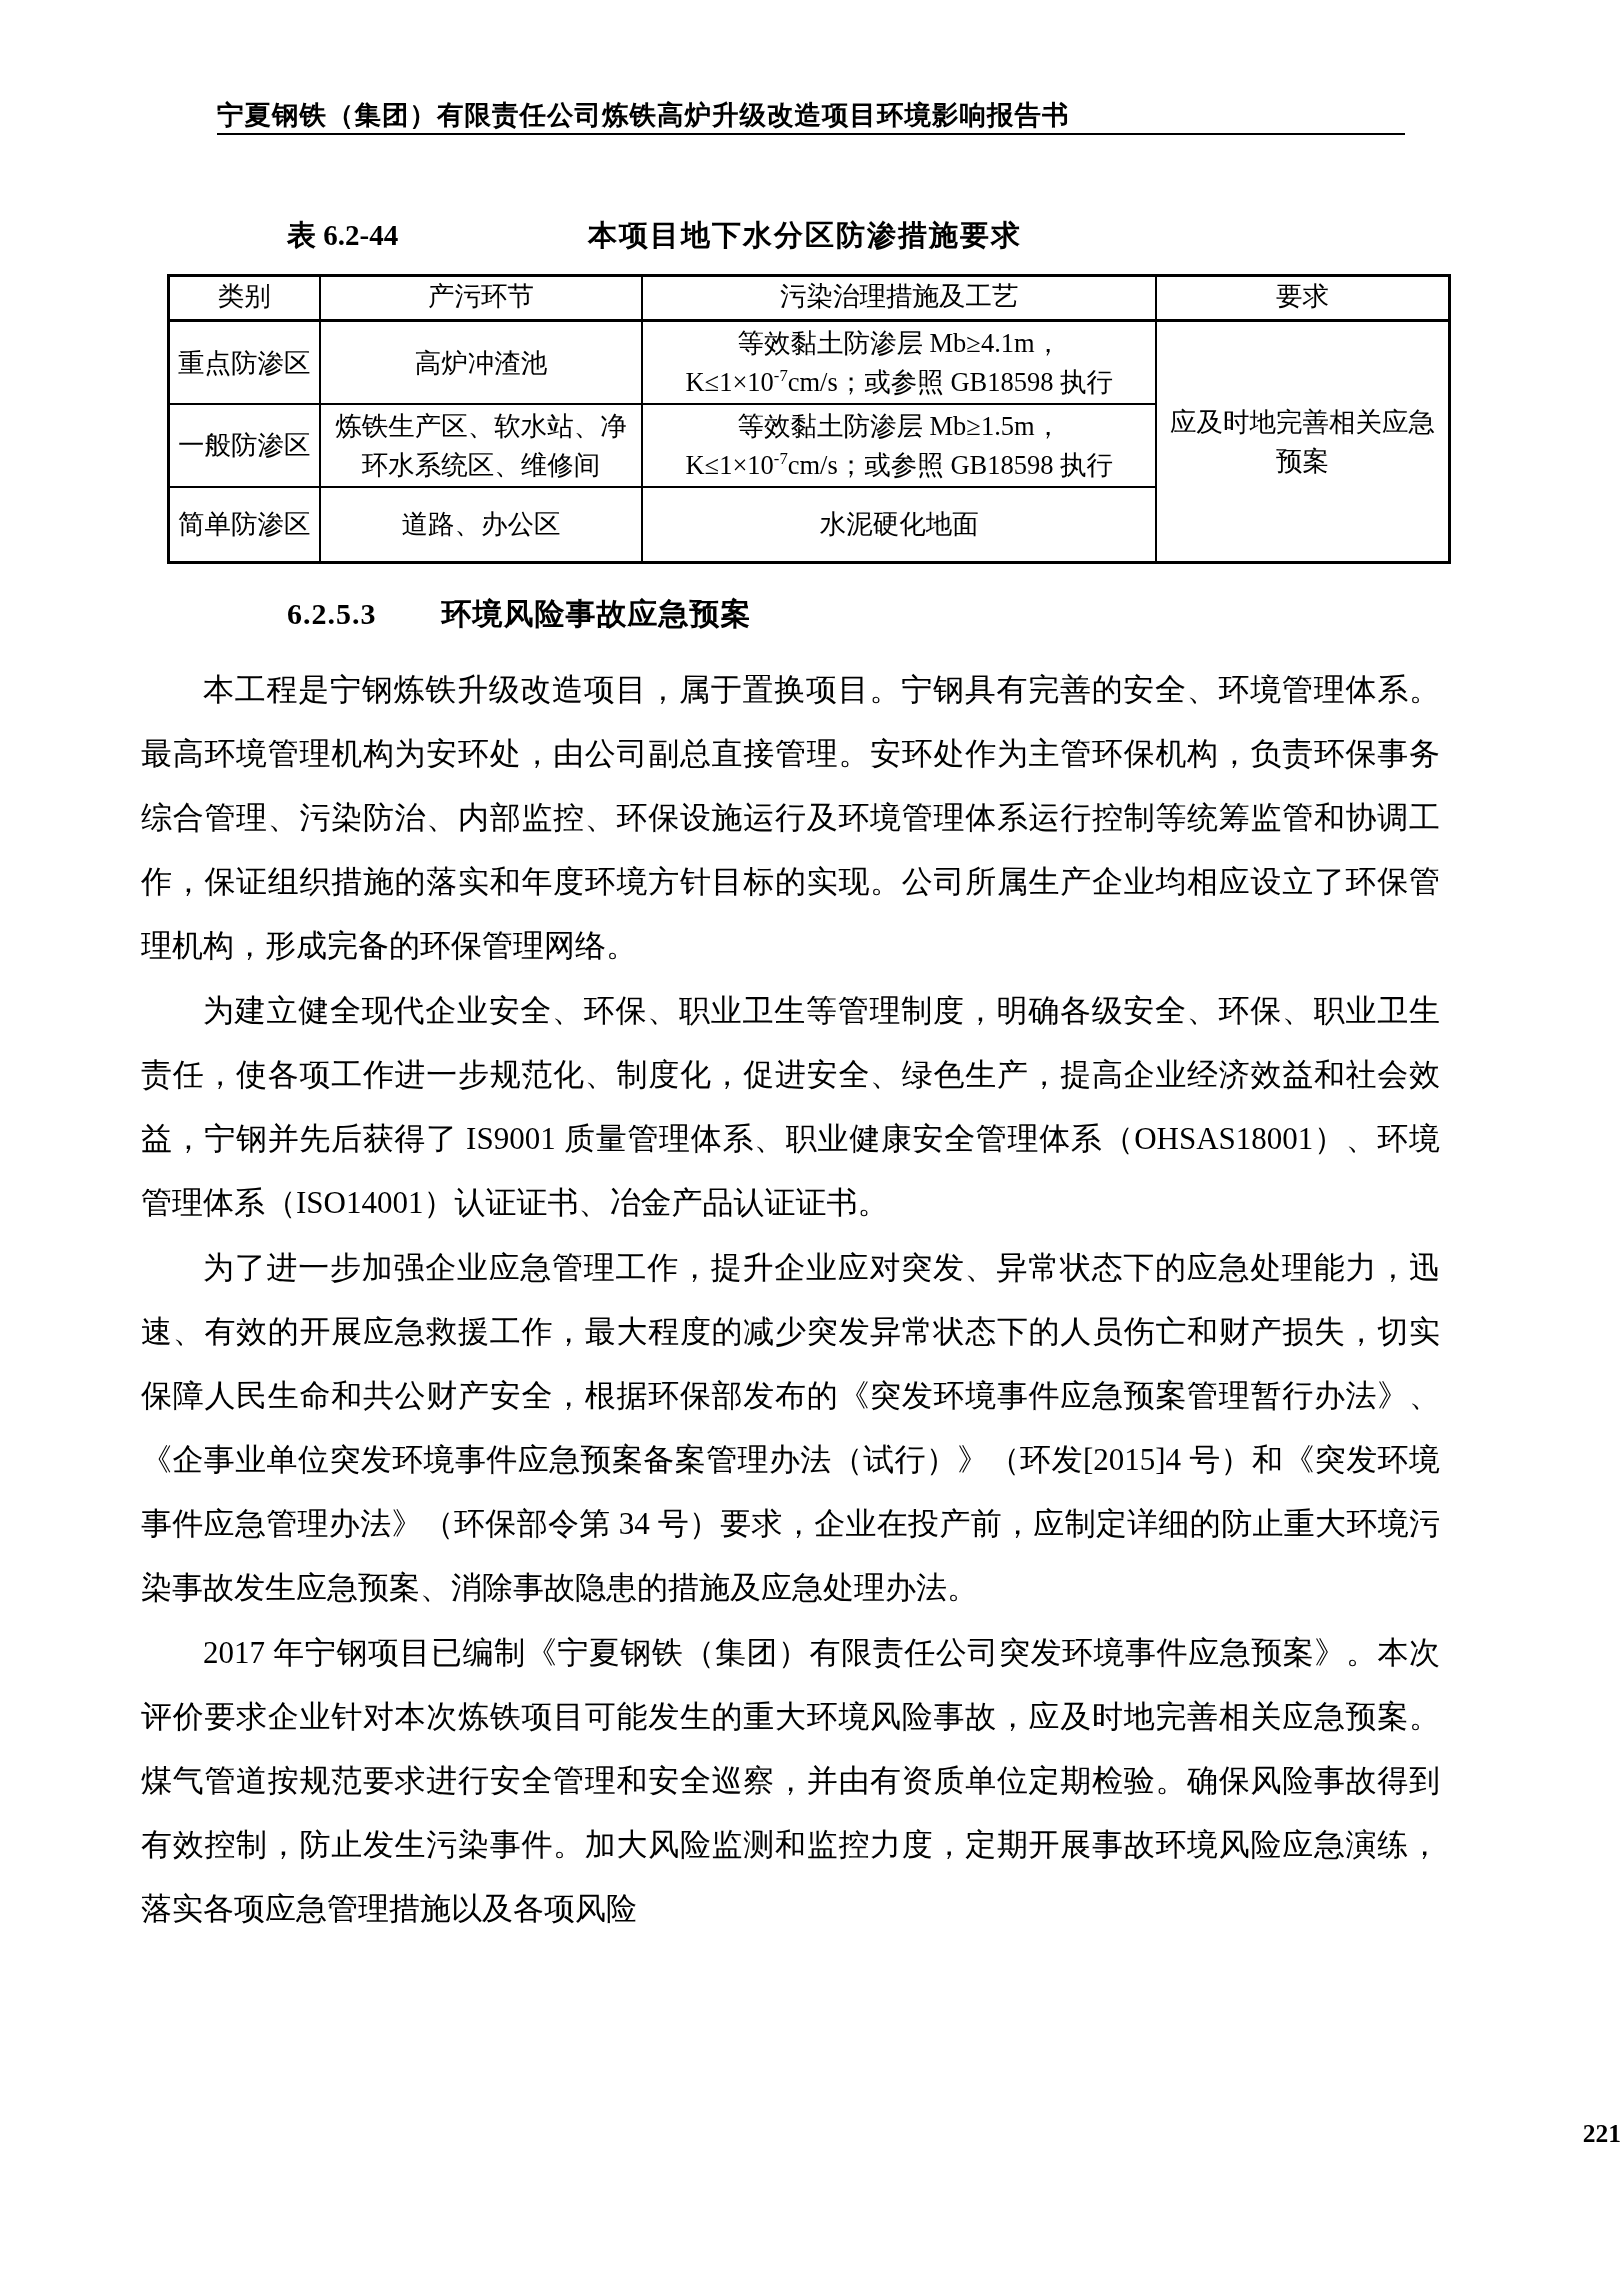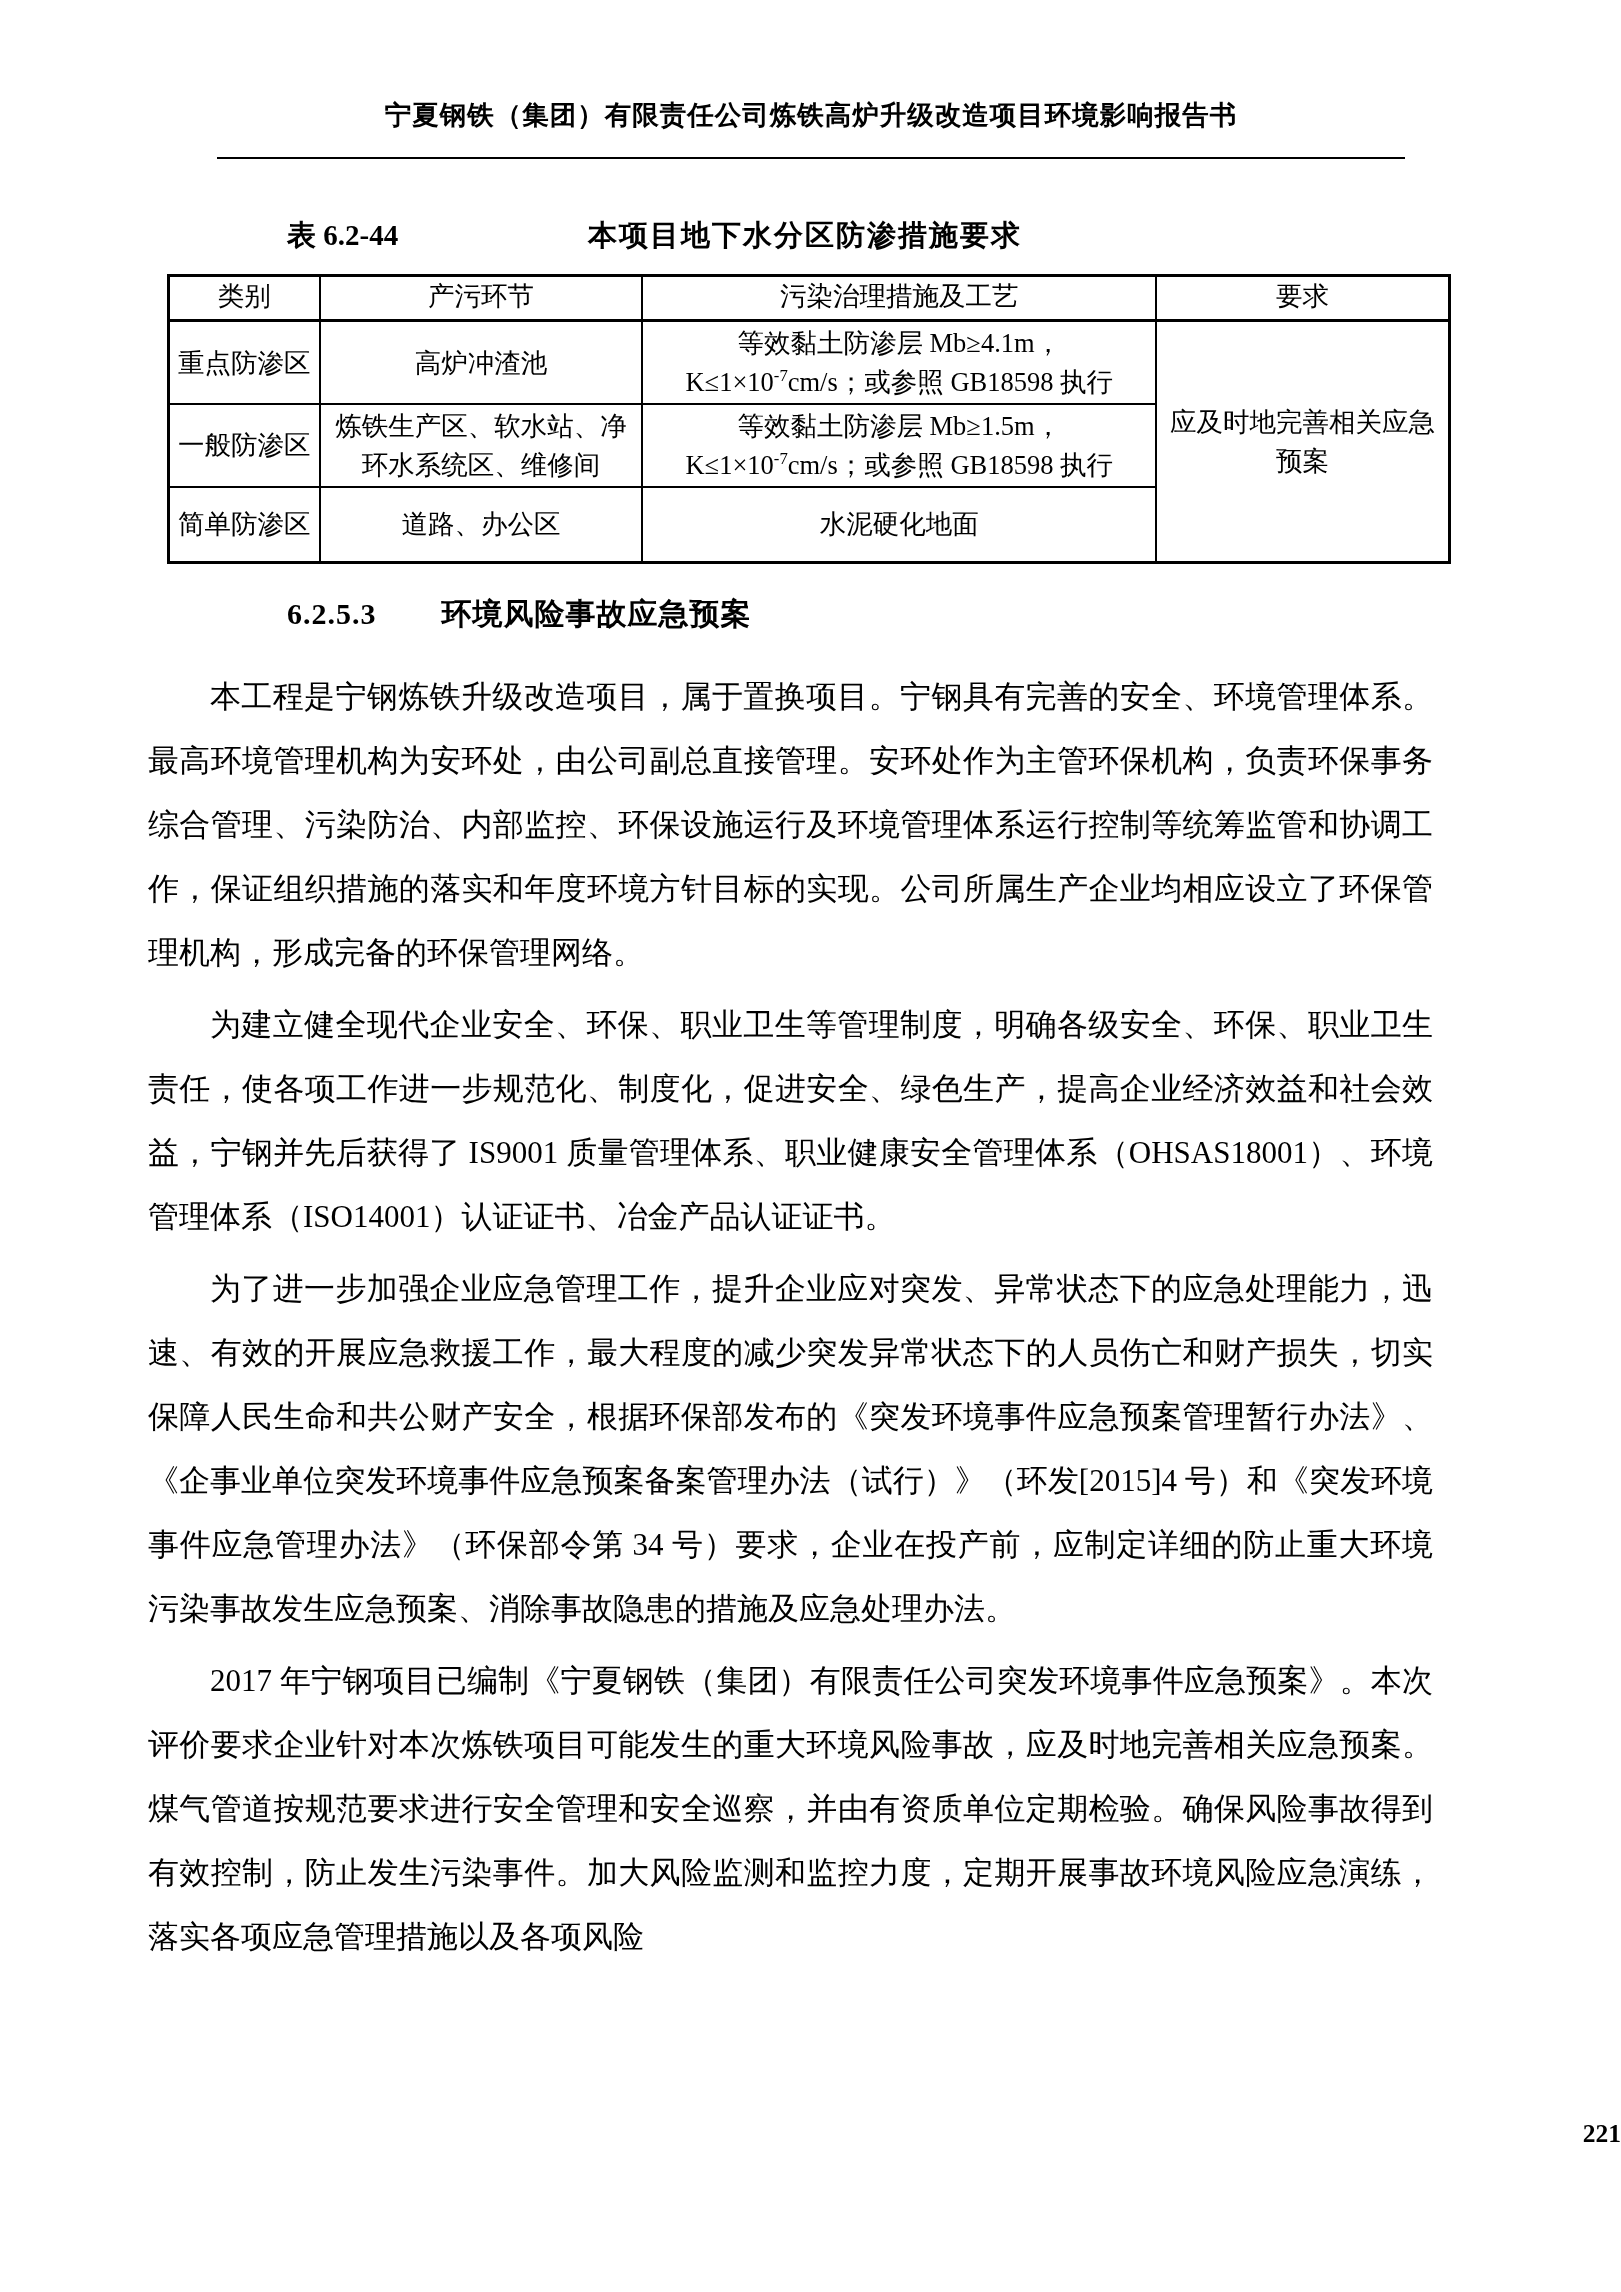--- a/index.html
+++ b/index.html
@@ -10,25 +10,25 @@
     background: #ffffff;
     color: #000000;
     font-family: "Liberation Serif", serif;
     overflow: hidden;
   }
   .doc-header {
     position: absolute;
     top: 98px;
     left: 217px;
     width: 1188px;
-    text-align: center;
+    text-align: left;
     font-size: 26.5px;
     font-weight: bold;
     line-height: 1.3;
-    padding-bottom: 25px;
+    padding-bottom: 1px;
     border-bottom: 2.9px solid #000;
     letter-spacing: 1px;
   }
   .table-label {
     position: absolute;
     top: 216px;
     left: 287px;
     font-size: 29px;
     font-weight: bold;
   }
@@ -74,21 +74,21 @@
   .section-heading .num { margin-right: 65px; font-weight: bold; text-align: right; }
   .body-text {
     position: absolute;
     top: 657px;
     left: 140px;
     width: 1301px;
     font-size: 31px;
     line-height: 64px;
     text-align: justify;
   }
-  .body-text p { margin: 8px; text-indent: 2em; }
+  .body-text p { margin: 1px; text-indent: 2em; }
   .page-number {
     position: absolute;
     top: 2119px;
     left: 0;
     width: 100%;
     text-align: right;
     font-size: 25.5px;
     font-weight: bold;
   }
 </style>

